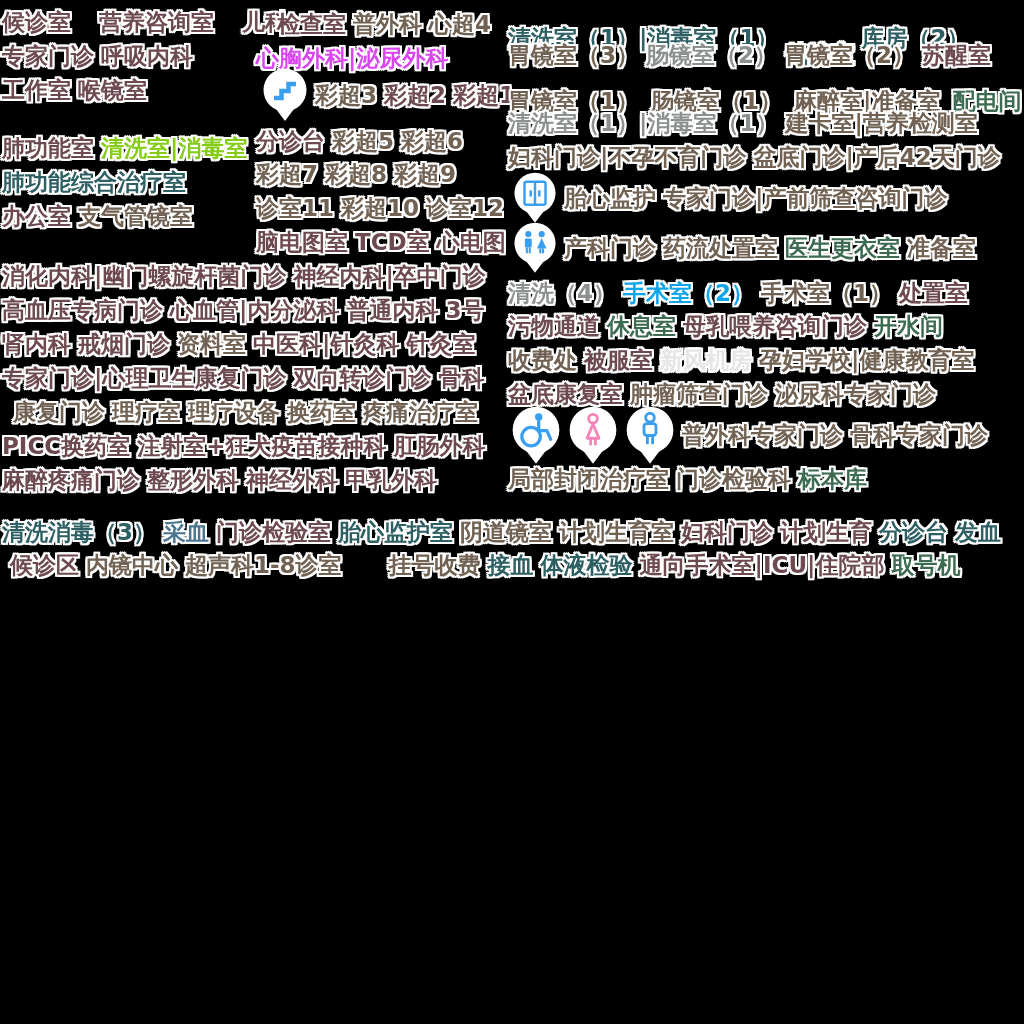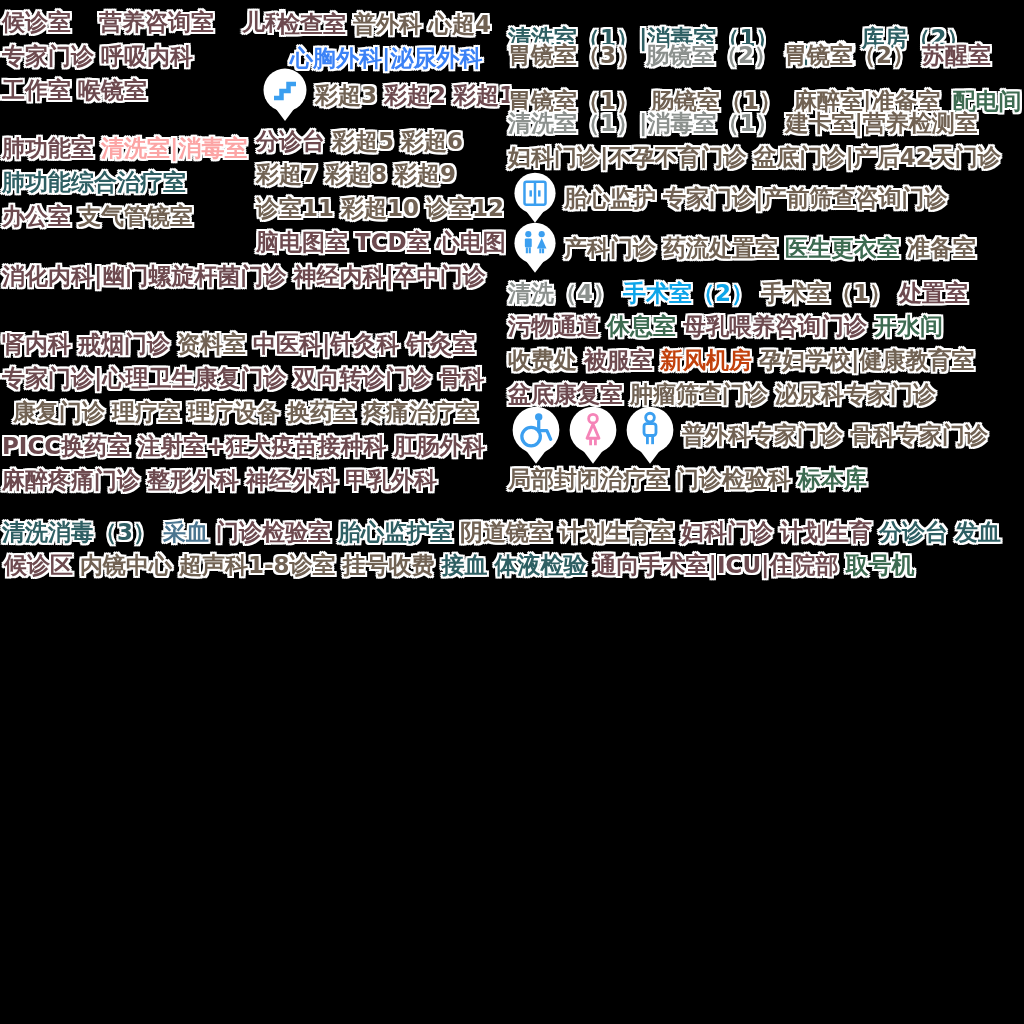--- a/index.html
+++ b/index.html
@@ -45,21 +45,21 @@
     <div class="row" style="left: 2px; top: 77px;">
       <span class="lbl" style="color: rgb(109, 74, 79);">工作室</span>
       <span class="lbl" style="color: rgb(109, 74, 79);">喉镜室</span>
     </div>
     <div class="row" style="left: 256px; top: 11px; padding-left: 21px;">
       <span class="lbl" style="color: rgb(109, 74, 79);">检查室</span>
       <span class="lbl" style="color: rgb(113, 98, 83);">普外科</span>
       <span class="lbl" style="color: rgb(113, 98, 83);">心超4</span>
     </div>
     <div class="row" style="left: 256px; top: 45px;">
-      <span class="lbl" style="color: #3b82f6; margin-left: 34px;">心胸外科|泌尿外科</span>
+      <span class="lbl" style="color: #d946ef;">心胸外科|泌尿外科</span>
     </div>
     <div class="row" style="left: 262px; top: 68px;">
       <svg viewBox="0 0 46 54" xmlns="http://www.w3.org/2000/svg" width="46" height="54">
     <circle cx="23" cy="22" r="21.5" fill="#ffffff"></circle>
     <path d="M14 41 L23 53 L32 41 Z" fill="#ffffff"></path>
     <path d="M12 30 H19.5 V23 H26.5 V16 H34" fill="none" stroke="#3b9ff0" stroke-width="4.5"></path>
   </svg>
       <span class="lbl" style="color: rgb(113, 98, 83);">彩超3</span>
       <span class="lbl" style="color: rgb(109, 74, 79);">彩超2</span>
       <span class="lbl" style="color: rgb(109, 74, 79);">彩超1</span>
@@ -79,21 +79,21 @@
       <span class="lbl" style="color: rgb(113, 98, 83);">彩超10</span>
       <span class="lbl" style="color: rgb(113, 98, 83);">诊室12</span>
     </div>
     <div class="row" style="left: 256px; top: 229px;">
       <span class="lbl" style="color: rgb(109, 74, 79);">脑电图室</span>
       <span class="lbl" style="color: rgb(109, 74, 79);">TCD室</span>
       <span class="lbl" style="color: rgb(109, 74, 79);">心电图</span>
     </div>
     <div class="row" style="left: 2px; top: 135px;">
       <span class="lbl" style="color: rgb(109, 74, 79);">肺功能室</span>
-      <span class="lbl" style="color: #fca5a5;">清洗室|消毒室</span>
+      <span class="lbl" style="color: #84cc16;">清洗室|消毒室</span>
     </div>
     <div class="row" style="left: 2px; top: 169px;">
       <span class="lbl" style="color: rgb(46, 95, 99);">肺功能综合治疗室</span>
     </div>
     <div class="row" style="left: 2px; top: 203px;">
       <span class="lbl" style="color: rgb(109, 74, 79);">办公室</span>
       <span class="lbl" style="color: rgb(113, 98, 83);">支气管镜室</span>
     </div>
     <div class="row" style="left: 508px; top: 8px;">
       <span class="lbl" style="color: rgb(46, 95, 99);">清洗室（1）|消毒室（1）</span>
@@ -158,21 +158,21 @@
     </div>
     <div class="row" style="left: 508px; top: 313px;">
       <span class="lbl" style="color: rgb(109, 74, 79);">污物通道</span>
       <span class="lbl" style="color: rgb(61, 107, 81);">休息室</span>
       <span class="lbl" style="color: rgb(109, 74, 79);">母乳喂养咨询门诊</span>
       <span class="lbl" style="color: rgb(61, 107, 81);">开水间</span>
     </div>
     <div class="row" style="left: 508px; top: 347px;">
       <span class="lbl" style="color: rgb(113, 98, 83);">收费处</span>
       <span class="lbl" style="color: rgb(109, 74, 79);">被服室</span>
-      <span class="lbl" style="color: #c2410c;">新风机房</span>
+      <span class="lbl" style="color: #e5e5e5;">新风机房</span>
       <span class="lbl" style="color: rgb(113, 98, 83);">孕妇学校|健康教育室</span>
     </div>
     <div class="row" style="left: 508px; top: 381px;">
       <span class="lbl" style="color: rgb(109, 74, 79);">盆底康复室</span>
       <span class="lbl" style="color: rgb(113, 98, 83);">肿瘤筛查门诊</span>
       <span class="lbl" style="color: rgb(113, 98, 83);">泌尿科专家门诊</span>
     </div>
     <div class="row" style="left: 511px; top: 406px;">
       <svg viewBox="0 0 46 54" xmlns="http://www.w3.org/2000/svg" width="50" height="59">
     <circle cx="23" cy="22" r="21.5" fill="#ffffff"></circle>
@@ -201,20 +201,26 @@
       <span class="lbl" style="color: rgb(113, 98, 83);">骨科专家门诊</span>
     </div>
     <div class="row" style="left: 508px; top: 466px;">
       <span class="lbl" style="color: rgb(113, 98, 83);">局部封闭治疗室</span>
       <span class="lbl" style="color: rgb(113, 98, 83);">门诊检验科</span>
       <span class="lbl" style="color: rgb(61, 107, 81);">标本库</span>
     </div>
     <div class="row" style="left: 2px; top: 263px;">
       <span class="lbl" style="color: rgb(109, 74, 79);">消化内科|幽门螺旋杆菌门诊</span>
       <span class="lbl" style="color: rgb(109, 74, 79);">神经内科|卒中门诊</span>
+    </div>
+    <div class="row" style="left: 2px; top: 297px;">
+      <span class="lbl" style="color: rgb(109, 74, 79);">高血压专病门诊</span>
+      <span class="lbl" style="color: rgb(109, 74, 79);">心血管|内分泌科</span>
+      <span class="lbl" style="color: rgb(109, 74, 79);">普通内科</span>
+      <span class="lbl" style="color: rgb(109, 74, 79);">3号</span>
     </div>
     <div class="row" style="left: 2px; top: 331px;">
       <span class="lbl" style="color: rgb(109, 74, 79);">肾内科</span>
       <span class="lbl" style="color: rgb(109, 74, 79);">戒烟门诊</span>
       <span class="lbl" style="color: rgb(113, 98, 83);">资料室</span>
       <span class="lbl" style="color: rgb(109, 74, 79);">中医科|针灸科</span>
       <span class="lbl" style="color: rgb(109, 74, 79);">针灸室</span>
     </div>
     <div class="row" style="left: 2px; top: 365px;">
       <span class="lbl" style="color: rgb(109, 74, 79);">专家门诊|心理卫生康复门诊</span>
@@ -244,23 +250,23 @@
       <span class="lbl" style="color: rgb(75, 117, 144);">采血</span>
       <span class="lbl" style="color: rgb(109, 74, 79);">门诊检验室</span>
       <span class="lbl" style="color: rgb(46, 95, 99);">胎心监护室</span>
       <span class="lbl" style="color: rgb(113, 98, 83);">阴道镜室</span>
       <span class="lbl" style="color: rgb(113, 98, 83);">计划生育室</span>
       <span class="lbl" style="color: rgb(109, 74, 79);">妇科门诊</span>
       <span class="lbl" style="color: rgb(109, 74, 79);">计划生育</span>
       <span class="lbl" style="color: rgb(46, 95, 99);">分诊台</span>
       <span class="lbl" style="color: rgb(46, 95, 99);">发血</span>
     </div>
-    <div class="row" style="left: 4px; top: 552px;">
+    <div class="row" style="left: 10px; top: 552px;">
       <span class="lbl" style="color: rgb(109, 74, 79);">候诊区</span>
       <span class="lbl" style="color: rgb(113, 98, 83);">内镜中心</span>
       <span class="lbl" style="color: rgb(113, 98, 83);">超声科1-8诊室</span>
-      <span class="lbl" style="color: rgb(113, 98, 83);">挂号收费</span>
+      <span class="lbl" style="color: rgb(113, 98, 83); margin-left: 40px;">挂号收费</span>
       <span class="lbl" style="color: rgb(46, 95, 99);">接血</span>
       <span class="lbl" style="color: rgb(46, 95, 99);">体液检验</span>
       <span class="lbl" style="color: rgb(109, 74, 79);">通向手术室|ICU|住院部</span>
       <span class="lbl" style="color: rgb(61, 107, 81);">取号机</span>
     </div>
   </div>
 
 </body></html>

